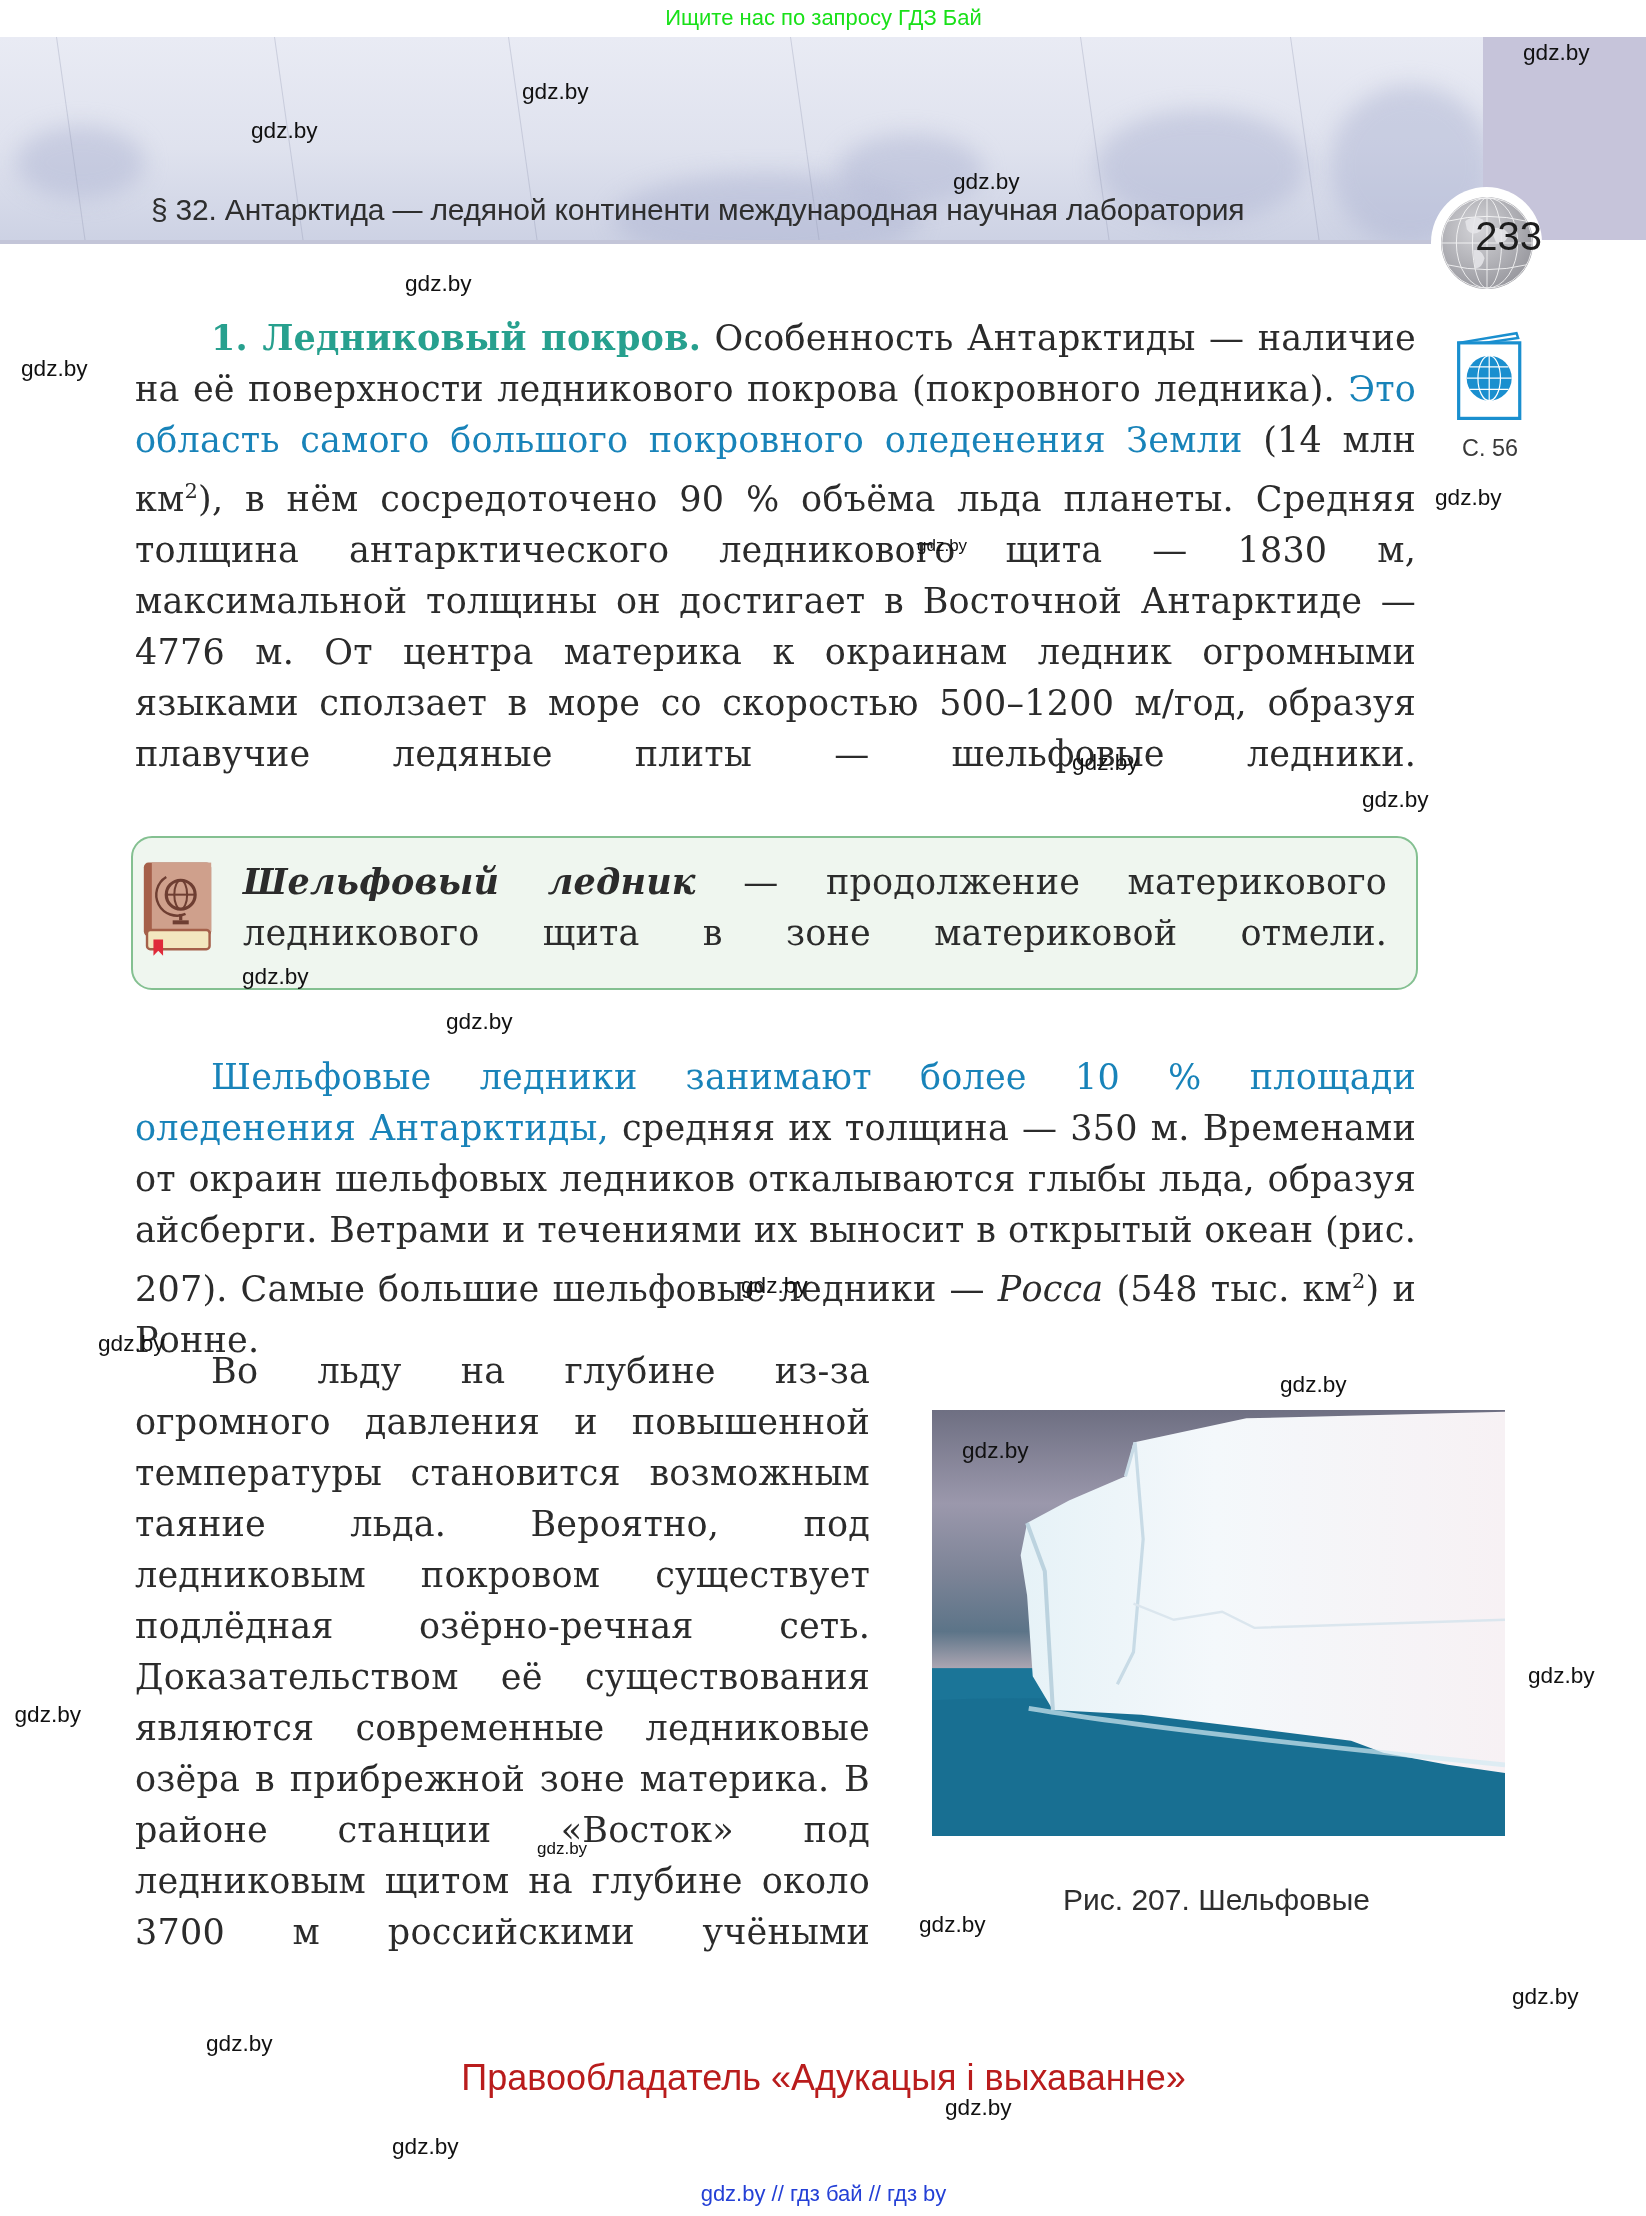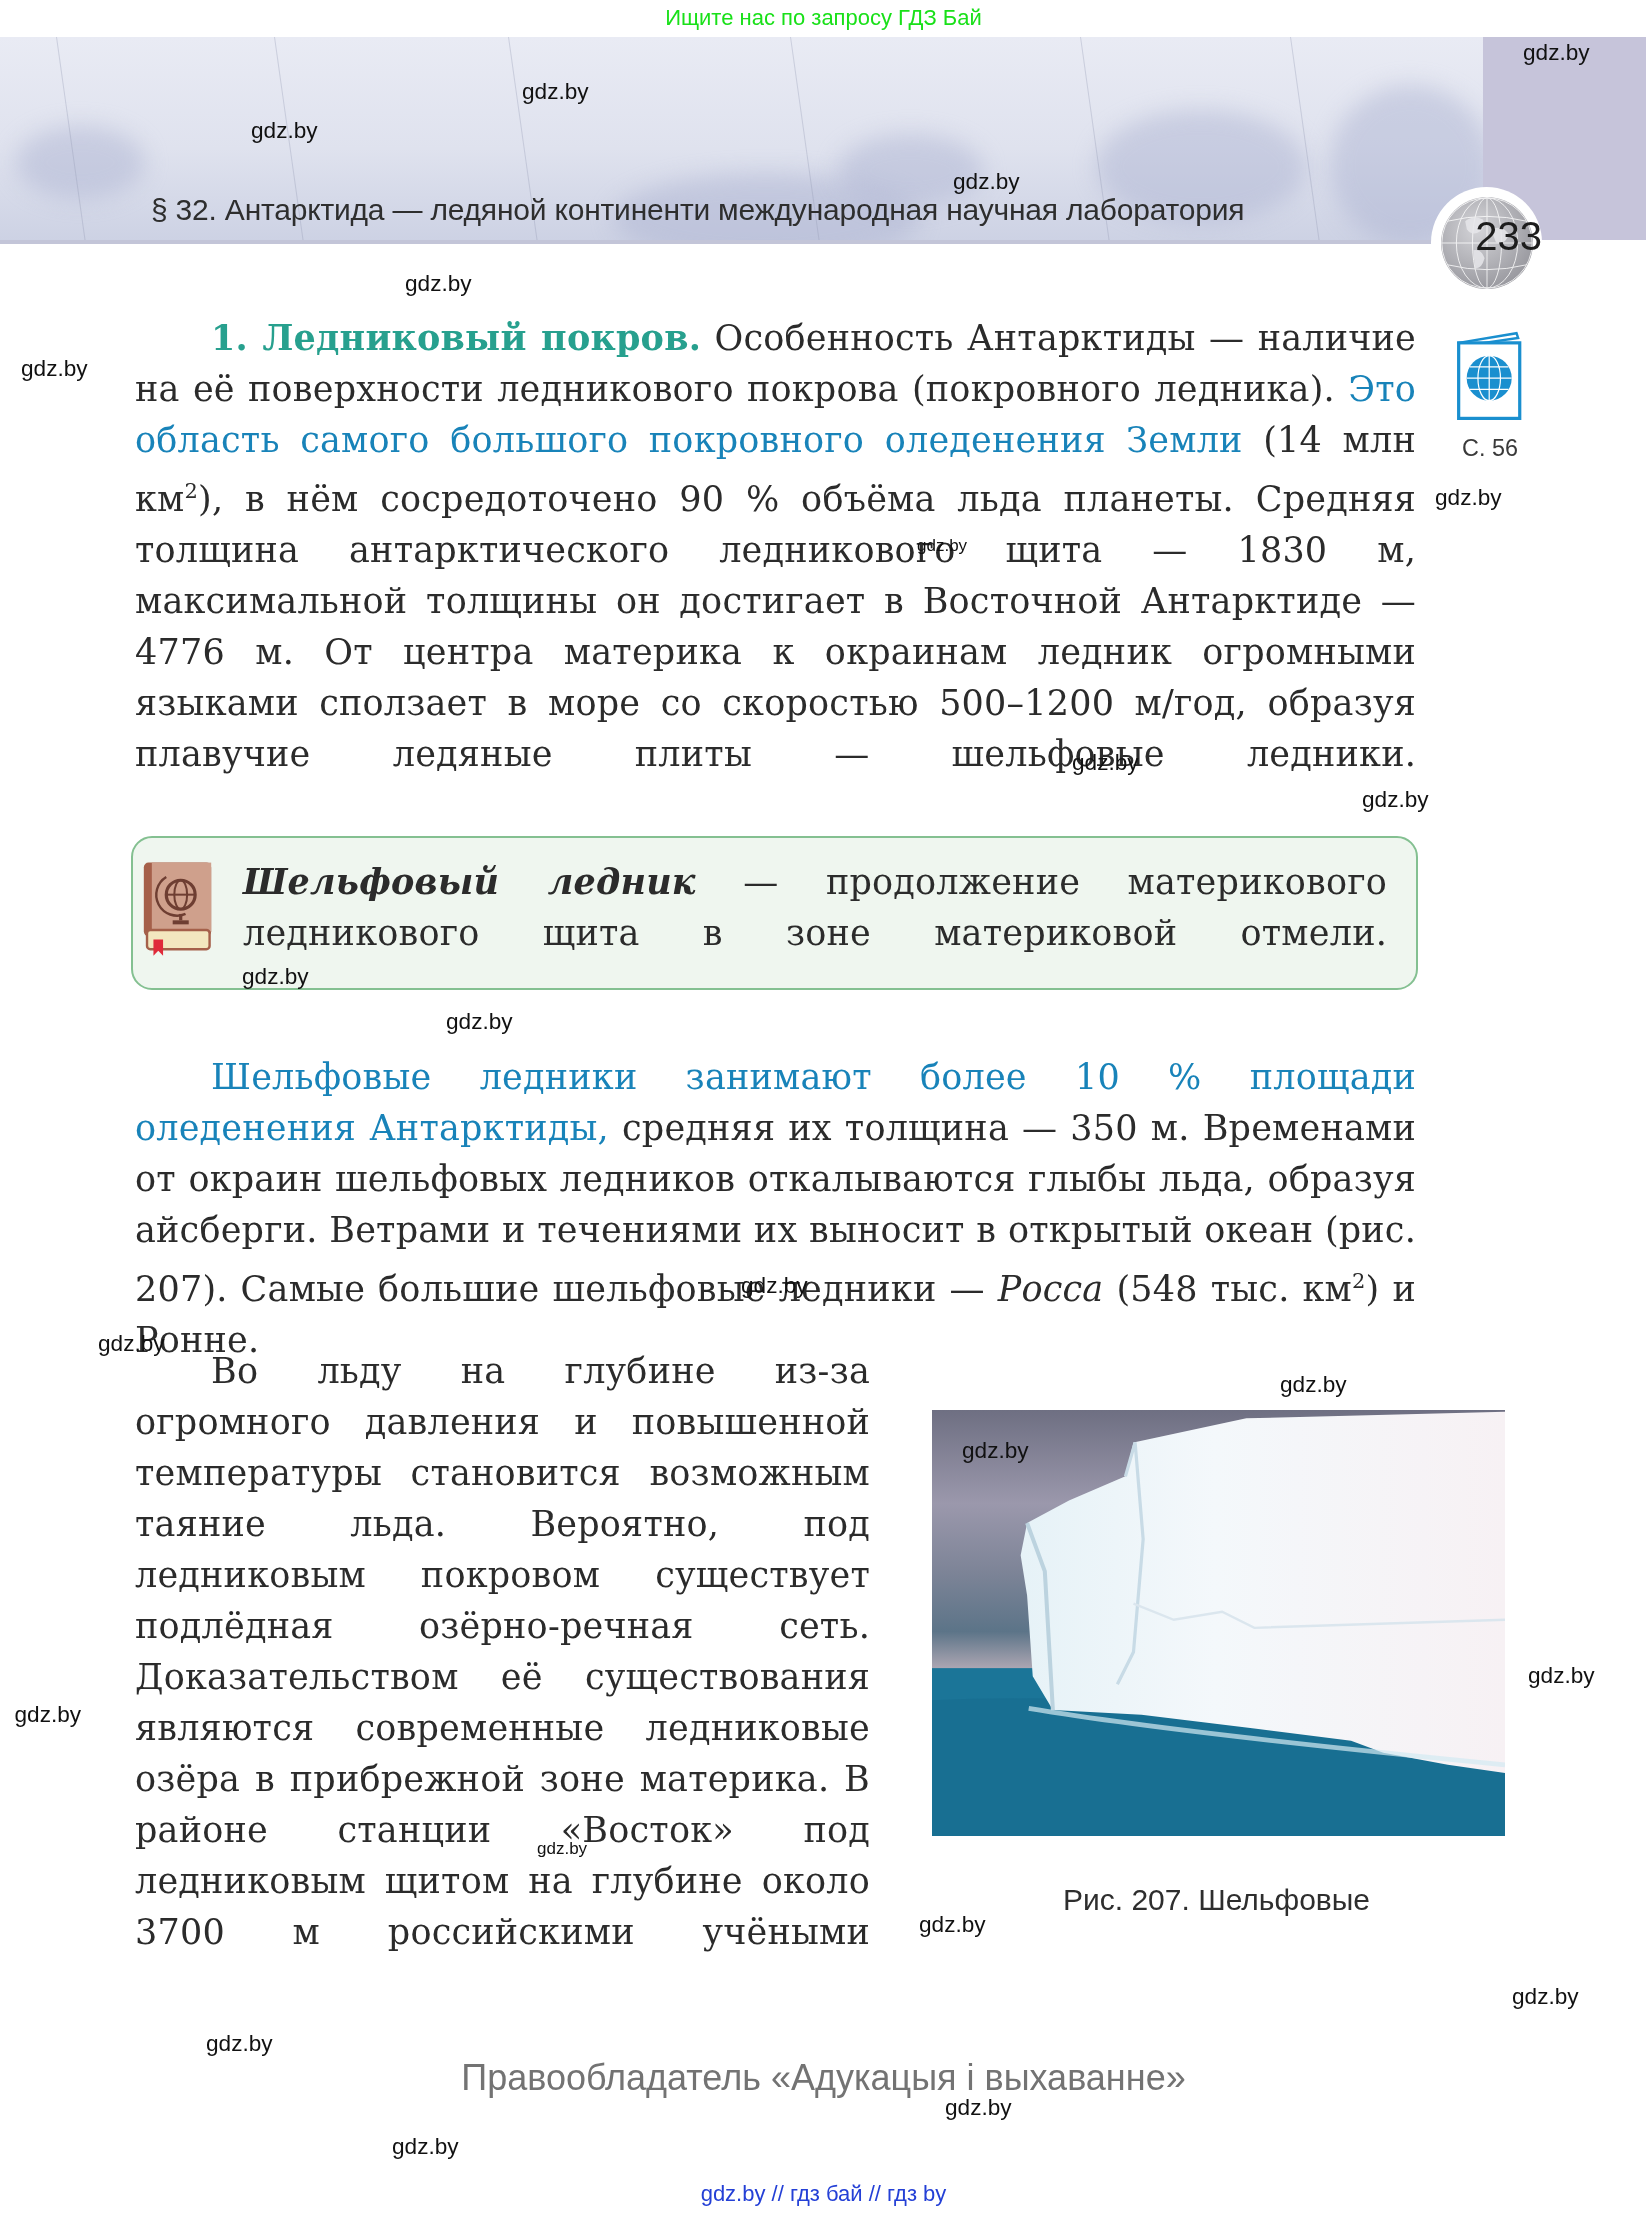--- a/index.html
+++ b/index.html
@@ -66,21 +66,21 @@
   .photo {
     left: 932px; top: 1410px; width: 573px; height: 426px; overflow: hidden;
     background: linear-gradient(180deg, #6e6f82 0%, #9b98ac 22%, #7d8497 38%, #5c7488 52%, #b9aeb9 62%, #1f7d9c 70%, #176e91 100%);
   }
   .caption {
     left: 999px; top: 1878px; width: 435px; text-align: center;
     font-family: "Liberation Sans", sans-serif; font-size: 30px; line-height: 44px; color: #2e2e2e;
   }
   .copyright {
     left: 0; top: 2057px; width: 1647px; text-align: center;
-    font-family: "Liberation Sans", sans-serif; font-size: 36px; color: #737373;
+    font-family: "Liberation Sans", sans-serif; font-size: 36px; color: #b91c1c;
   }
   .footer-links {
     left: 0; top: 2181px; width: 1647px; text-align: center;
     font-family: "Liberation Sans", sans-serif; font-size: 22px; color: #2440d6;
   }
   .wm { position: absolute; font-family: "Liberation Sans", sans-serif; font-size: 22.6px; color: #111; white-space: nowrap; }
   .wm.small { font-size: 17px; }
 </style>
 </head>
 <body>

